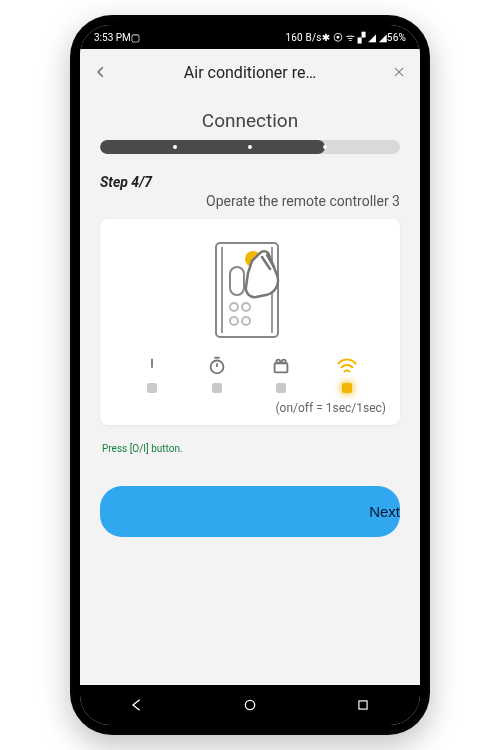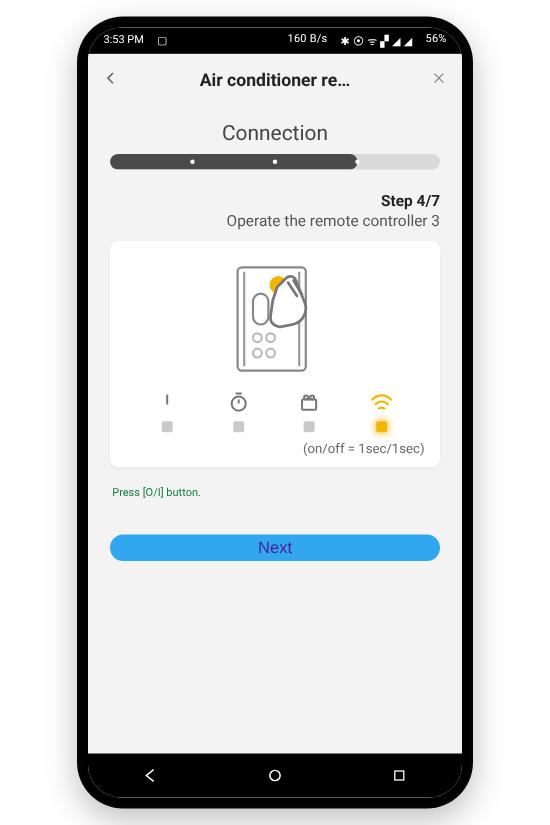--- a/index.html
+++ b/index.html
@@ -11,56 +11,56 @@
     padding: 10px;
   }
   .screen {
     width: 100%; height: 100%; background: #f3f3f3; border-radius: 30px; overflow: hidden; position: relative;
     display: flex; flex-direction: column;
   }
   .statusbar {
     height: 24px; background: #000; color: #fff; font-size: 10px;
     display: flex; align-items: center; justify-content: space-between; padding: 0 14px;
   }
-  .sb-left, .sb-right { display: flex; align-items: flex-start; gap: 12px; }
+  .sb-left, .sb-right { display: flex; align-items: center; gap: 0; }
   .sb-right span { letter-spacing: .2px; }
   .header {
     height: 46px; display: flex; align-items: center; justify-content: center; position: relative;
     background: #f3f3f3;
   }
-  .header .title { font-size: 16px; font-weight: 700; color: #222; }
+  .header .title { font-size: 16px; font-weight: 400; color: #222; }
   .header .back { position: absolute; left: 14px; font-size: 18px; color: #555; }
   .header .close { position: absolute; right: 14px; font-size: 18px; color: #888; }
   .content { flex: 1; padding: 14px 20px 6px 20px; overflow: hidden; }
   .section-heading { text-align: center; font-size: 19px; color: #444; margin-bottom: 8px; }
   .progress {
     height: 14px; background: #d9d9d9; border-radius: 8px; position: relative; margin-bottom: 18px;
     overflow: hidden;
   }
   .progress .fill { position: absolute; left: 0; top: 0; bottom: 0; background: #4a4a4a; border-radius: 8px; }
   .progress .dot { position: absolute; top: 50%; width: 4px; height: 4px; background: #fff; border-radius: 50%; transform: translate(-50%,-50%); }
-  .step-line { text-align: right; margin-bottom: 2px; }
+  .step-line { text-align: left; margin-bottom: 2px; font-style: italic; }
   .step-line .step { font-size: 14px; font-weight: 700; color: #222; }
   .subtitle { text-align: right; font-size: 14px; color: #555; margin-bottom: 10px; }
   .card {
     background: #fff; border-radius: 8px; box-shadow: 0 1px 3px rgba(0,0,0,.06);
     padding: 16px 14px 10px 14px; margin-bottom: 16px;
   }
   .illus { display: flex; justify-content: center; margin-bottom: 10px; }
   .indicators { display: flex; justify-content: space-around; align-items: flex-end; padding: 0 6px; margin-top: 8px; }
   .ind { display: flex; flex-direction: column; align-items: center; gap: 6px; }
   .ind svg { display: block; }
   .ind .sq { width: 10px; height: 10px; background: #c9c9c9; border-radius: 2px; }
   .ind .sq.active { background: #f2b600; box-shadow: 0 0 6px 2px rgba(242,182,0,.6); }
   .timing { text-align: right; font-size: 12px; color: #666; margin-top: 8px; }
   .instructions { font-size: 10px; color: #15803d; line-height: 1.5; margin-bottom: 30px; padding: 0 2px; }
   .instructions p { margin: 0; }
   .btn-next {
-    width: 100%; background: #30a7ef; color: #4c1d95; border: none; border-radius: 22px;
-    height: 24px; font-size: 15px; font-weight: 500;
+    width: 100%; background: #30a7ef; color: #0f172a; border: none; border-radius: 22px;
+    height: 51px; font-size: 15px; font-weight: 500; text-align: right;
   }
   .navbar {
     height: 40px; background: #000; display: flex; align-items: center; justify-content: space-around;
     color: #fff;
   }
   .navbar .nav-ico { width: 18px; height: 18px; display: flex; align-items: center; justify-content: center; }
 </style>
 </head>
 <body>
 

